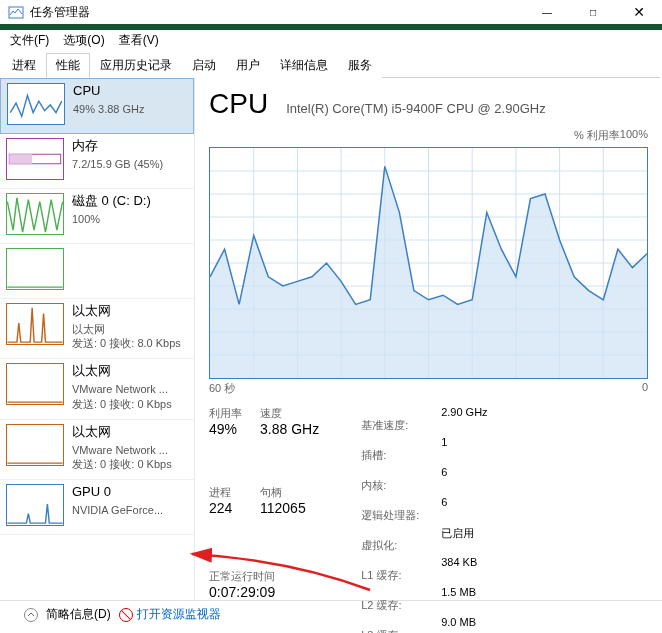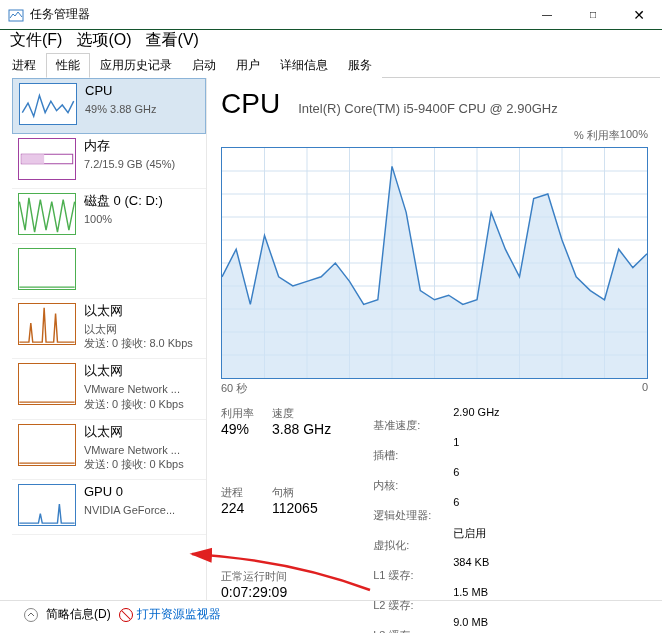--- a/index.html
+++ b/index.html
@@ -1,32 +1,32 @@
 <!DOCTYPE html>
 <html><head>
 <meta charset="utf-8">
 <style>
 * { box-sizing: border-box; margin: 0; padding: 0; font-family: "Microsoft YaHei", "Segoe UI", sans-serif; }
 body { width: 662px; height: 633px; background: #fff; font-size: 12px; color: #000; overflow: hidden; position: relative; }
 
-.titlebar { height: 30px; display: flex; align-items: center; padding: 0 0 0 8px; border-bottom: 1px solid #14532d; }
+.titlebar { height: 30px; display: flex; align-items: center; padding: 0 0 0 8px; border-bottom: 6px solid #14532d; }
 .titlebar .app-icon { width: 16px; height: 16px; margin-right: 6px; }
 .titlebar .title { flex: 1; font-size: 12px; }
 .win-controls { display: flex; height: 100%; }
 .win-btn { width: 46px; display: flex; align-items: center; justify-content: center; font-size: 10px; }
 .win-btn .x { font-size: 14px; }
 
-.menubar { height: 20px; display: flex; align-items: center; padding: 0 4px; gap: 2px; font-size: 16px; }
+.menubar { height: 20px; display: flex; align-items: center; padding: 0 4px; gap: 2px; font-size: 12px; }
 .menubar span { padding: 2px 6px; }
 
 .tabs { display: flex; border-bottom: 1px solid #d0d0d0; margin: 2px 2px 0 2px; }
 .tab { padding: 3px 9px; font-size: 12px; border: 1px solid transparent; position: relative; top: 1px; background: #fff; }
 .tab.active { border: 1px solid #d0d0d0; border-bottom: 1px solid #fff; }
 
-.main { display: flex; height: 522px; padding-left: 12px; }
+.main { display: flex; height: 522px; }
 .sidebar { width: 195px; overflow-y: auto; border-right: 1px solid #e8e8e8; position: relative; }
 .sidebar::-webkit-scrollbar { width: 14px; }
 .sidebar::-webkit-scrollbar-thumb { background: #c0c0c0; }
 .sidebar::-webkit-scrollbar-track { background: #f0f0f0; }
 
 .side-item { display: flex; gap: 8px; padding: 4px 6px 8px 6px; border-bottom: 1px solid #f0f0f0; }
 .side-item.selected { background: #d8e6f2; border: 1px solid #8cb4d8; }
 .thumb { width: 58px; height: 42px; border: 1px solid; flex-shrink: 0; background: #fff; }
 .side-text { font-size: 12px; line-height: 1.3; flex: 1; overflow: hidden; white-space: nowrap; }
 .side-title { font-size: 13px; margin-bottom: 2px; }

